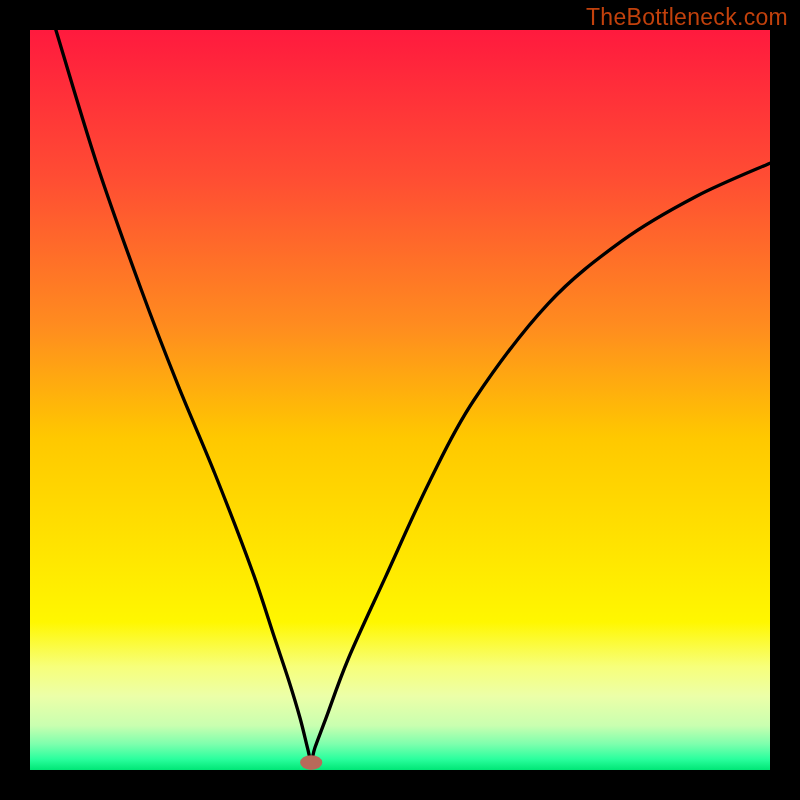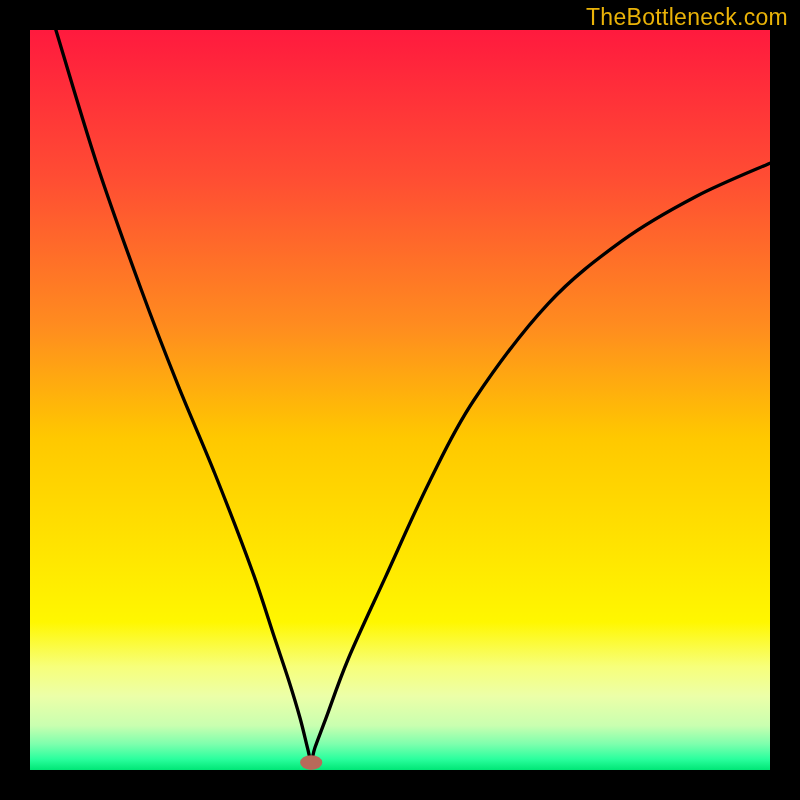--- a/index.html
+++ b/index.html
@@ -13,21 +13,21 @@
   .frame {
     position: relative;
     width: 800px;
     height: 800px;
     background: #000;
   }
   .watermark {
     position: absolute;
     top: 4px;
     right: 12px;
-    color: #eab308;
+    color: #c2410c;
     font-family: Arial, Helvetica, sans-serif;
     font-size: 23px;
     font-weight: 500;
     letter-spacing: 0.3px;
     z-index: 5;
   }
   svg.plot {
     position: absolute;
     left: 30px;
     top: 30px;

